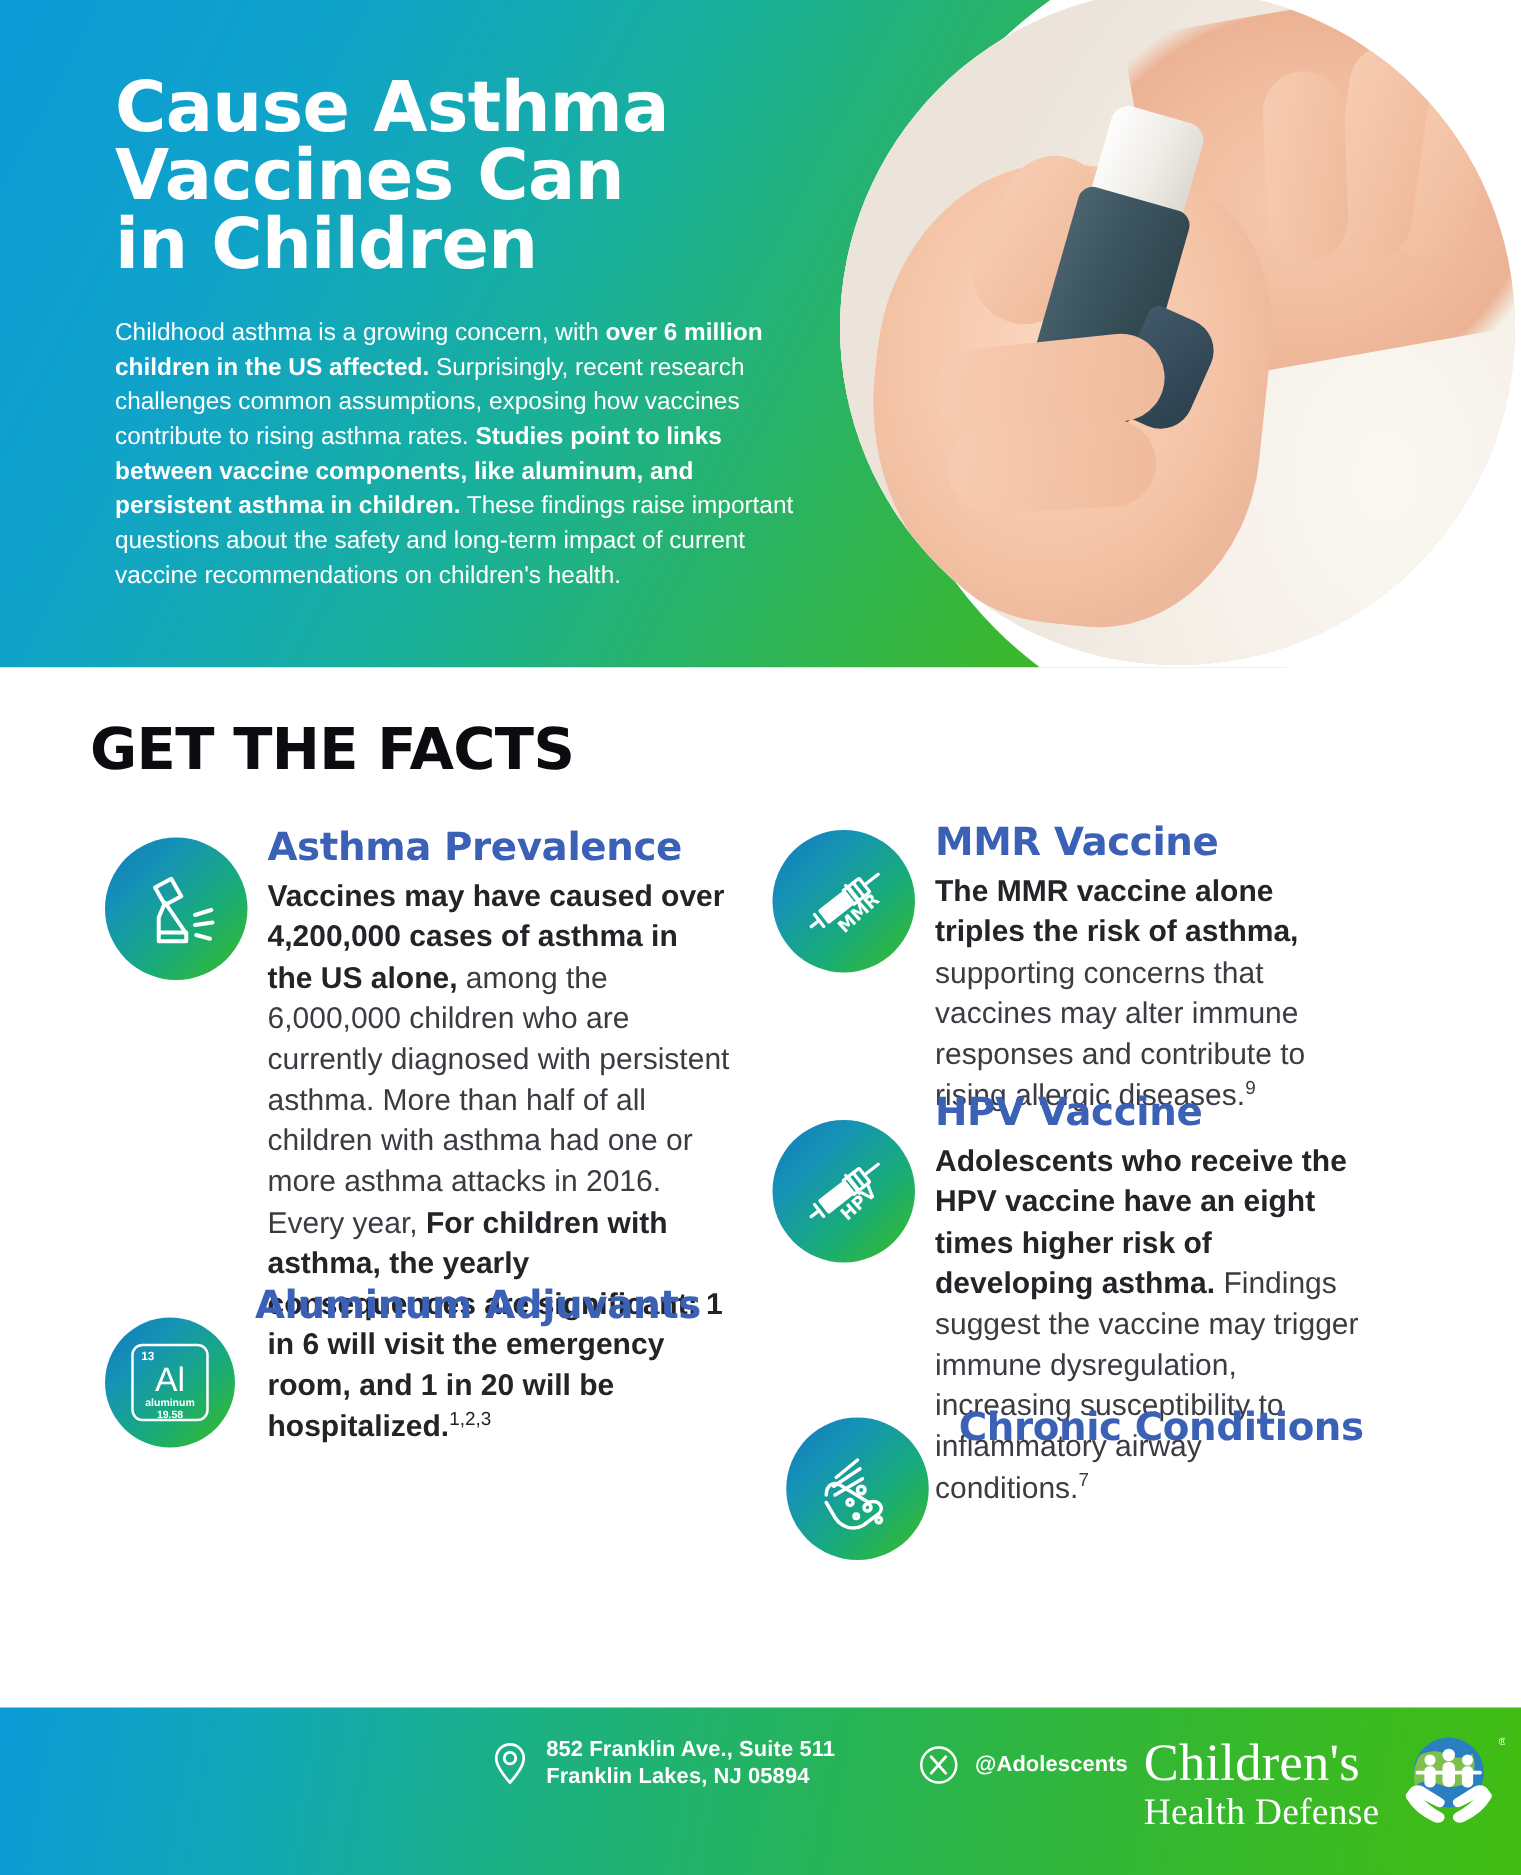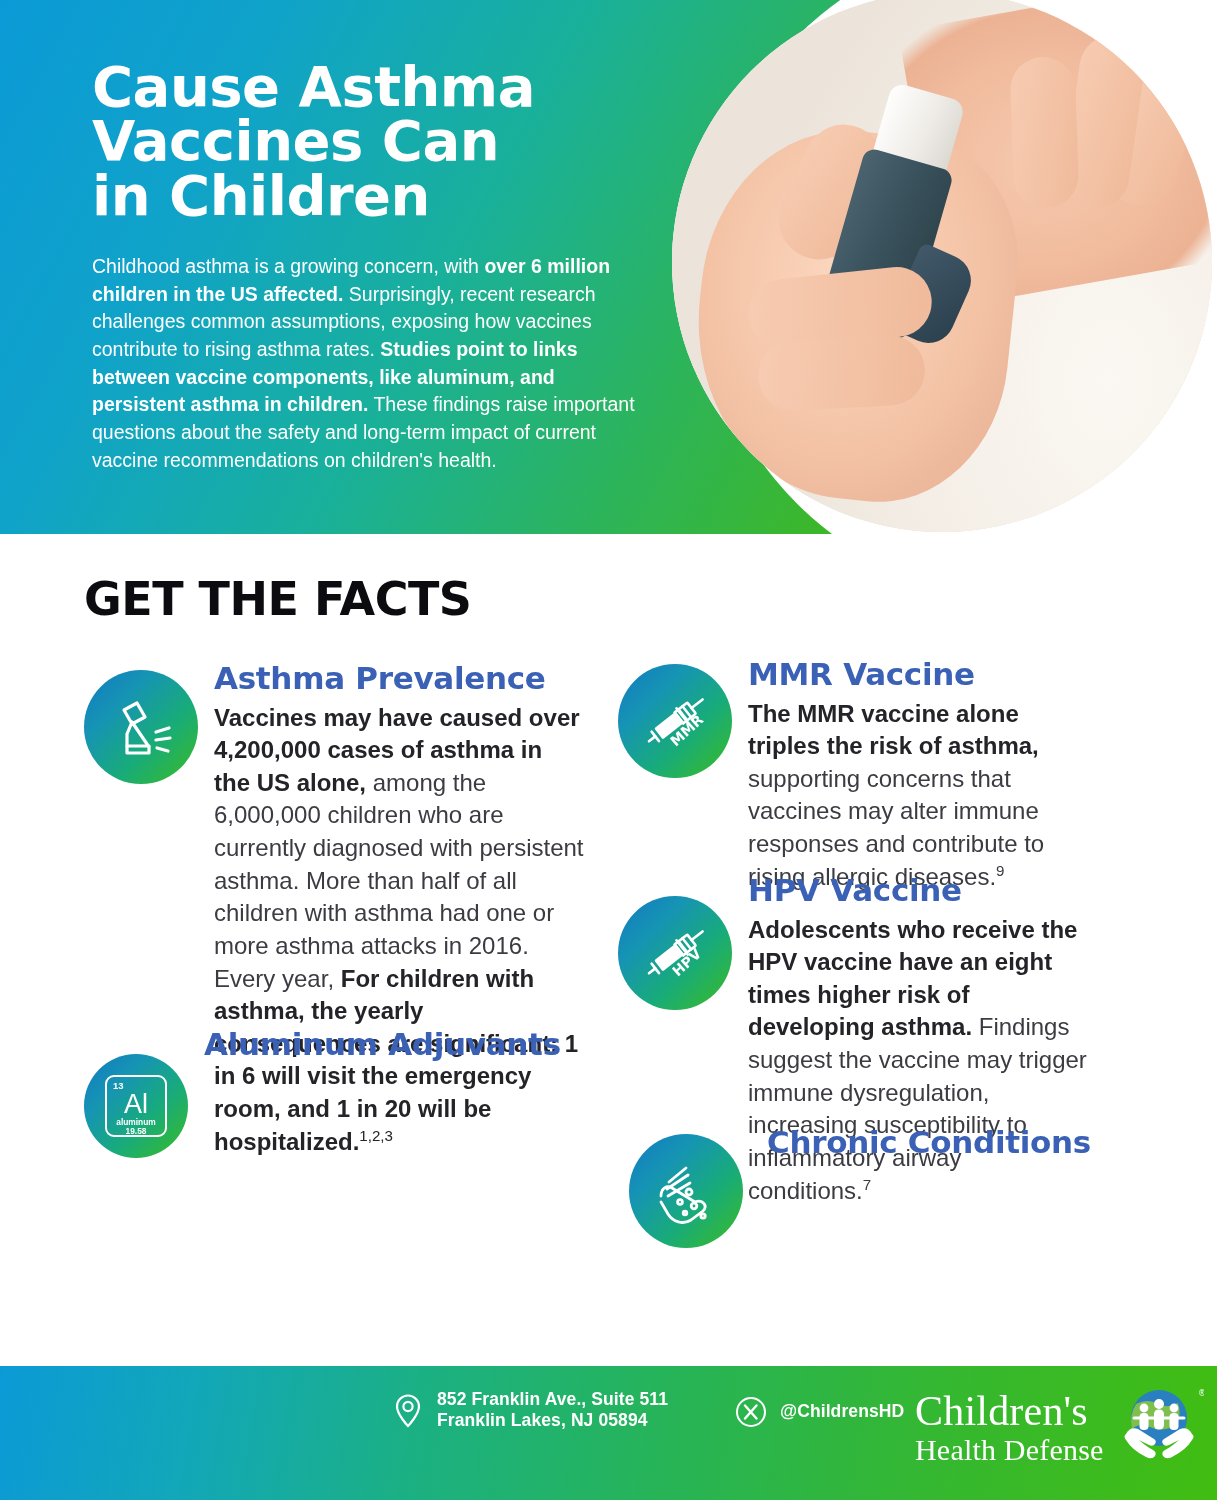--- a/index.html
+++ b/index.html
@@ -82,21 +82,21 @@
   }
   .headline .hl-line { display:block; }
   .intro {
     margin-top: 30px; width: 560px;
     color:#ffffff; font-size: 19.5px; line-height: 1.42;
   }
   .intro b { font-weight: 700; }
 
   
   .facts-title {
-    position:absolute; left: 84px; top: 572px;
+    position:absolute; left: 72px; top: 572px;
     font-family:"DejaVu Sans", sans-serif;
     font-size: 46px; font-weight: 900; letter-spacing:-0.5px;
     color:#0b0b10;
   }
 
   
   .facts { position:absolute; left:0; top:648px; width:1217px; }
   .col-left  { position:absolute; left: 84px;  top:0; width: 500px; }
   .col-right { position:absolute; left: 618px; top:0; width: 470px; }
 
@@ -344,21 +344,21 @@
       </span>
     </div>
 
     <div class="f-item" id="footer-x">
       <span class="f-icon">
         <svg width="32" height="32" viewBox="0 0 32 32" aria-hidden="true">
           <circle cx="16" cy="16" r="14" fill="none" stroke="#ffffff" stroke-width="2"></circle>
           <path d="M10 9.5 L21.5 22.5 M21.5 9.5 L10 22.5" stroke="#ffffff" stroke-width="2.4" stroke-linecap="round"></path>
         </svg>
       </span>
-      <span class="f-text">@ChildrensHD</span>
+      <span class="f-text">@Adolescents</span>
     </div>
 
     <div id="footer-logo">
       <div class="logo-words">
         <div class="logo-l1">Children's</div>
         <div class="logo-l2">Health Defense</div>
       </div>
       <div class="logo-mark">
         <svg width="90" height="86" viewBox="0 0 90 86" aria-hidden="true">
           <circle cx="45" cy="36" r="28" fill="#2a7fc1"></circle>

